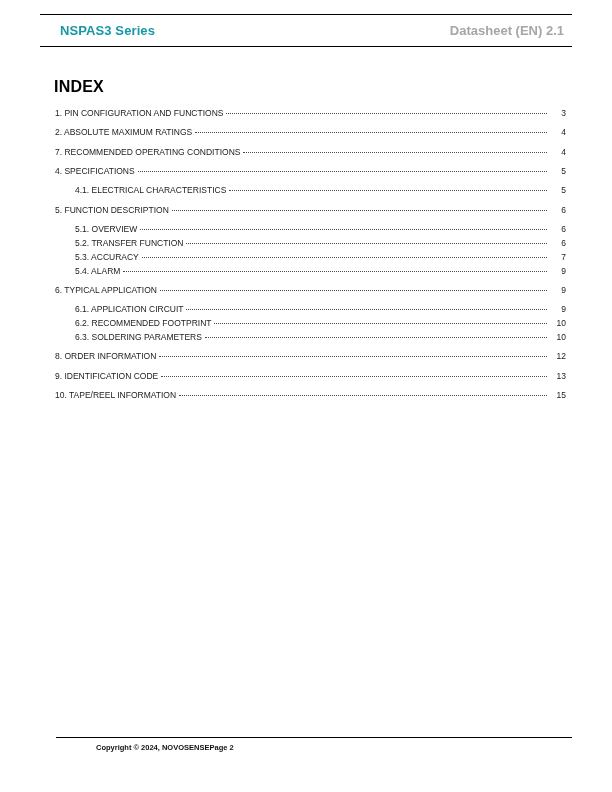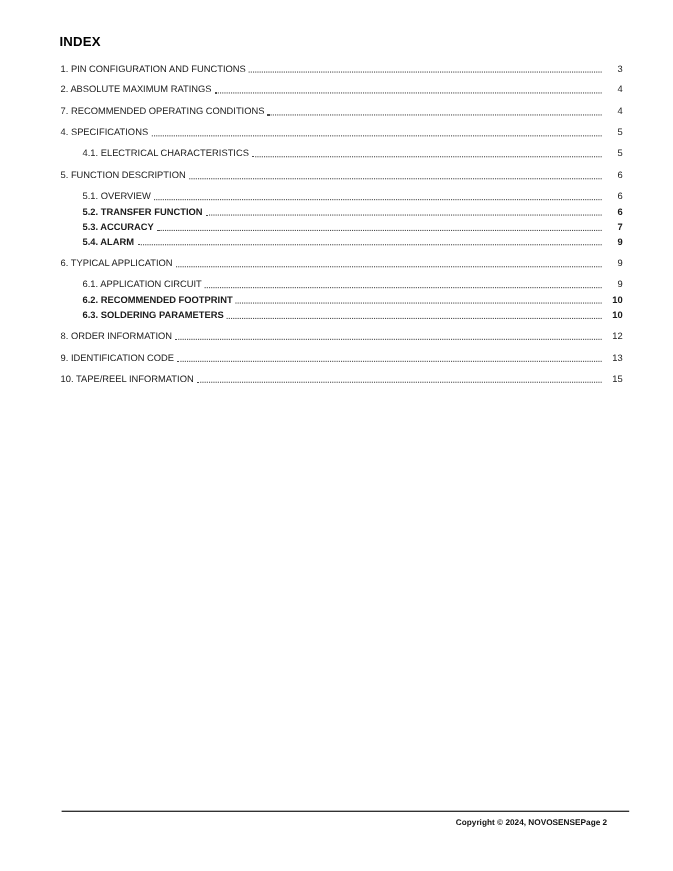--- a/index.html
+++ b/index.html
@@ -38,36 +38,36 @@
   }
   .header-subtitle {
     font-size: 13px;
     font-weight: bold;
     color: #a6a6a6;
   }
 
   
   .index-heading {
     margin: 31px 0 0 54px;
-    font-size: 12px;
+    font-size: 16px;
     font-weight: bold;
     color: #000;
     letter-spacing: 0.2px;
   }
   .toc {
     margin: 13px 46px 0 55px;
     font-size: 8.5px;
   }
   .toc-row {
     display: flex;
-    align-items: flex-end;
+    align-items: center;
     line-height: 1.1;
   }
   .toc-row.gap-lg { margin-top: 10px; }
-  .toc-row.gap-sm { margin-top: 4.5px; font-weight: bold; }
+  .toc-row.gap-sm { margin-top: 4.5px; }
   .toc-row.lvl2 { margin-left: 20px; }
   .toc-label {
     white-space: nowrap;
     color: #1a1a1a;
   }
   .toc-leader {
     flex: 1;
     border-bottom: 1.2px dotted #4a4a4a;
     margin: 0 3px 1.5px 3px;
     height: 1px;
@@ -81,32 +81,36 @@
 
   
   .footer {
     position: absolute;
     left: 56px;
     right: 40px;
     top: 737px;
     border-top: 1.2px solid #000;
     padding: 5px 20px 0 40px;
     display: flex;
-    justify-content: flex-end;
+    justify-content: flex-start;
     font-size: 7.5px;
     font-weight: 600;
     color: #111;
     box-sizing: border-box;
   }
 </style>
 </head>
 <body>
 
 <div class="page">
 
+  <div class="header">
+    <span class="header-title">NSPAS3 Series</span>
+    <span class="header-subtitle">Datasheet (EN) 2.1</span>
+  </div>
 
   <div class="index-heading">INDEX</div>
 
   <div class="toc">
 
     <div class="toc-row lvl1 gap-lg">
       <span class="toc-label">1. PIN CONFIGURATION AND FUNCTIONS</span>
       <span class="toc-leader"></span>
       <span class="toc-page">3</span>
     </div>

